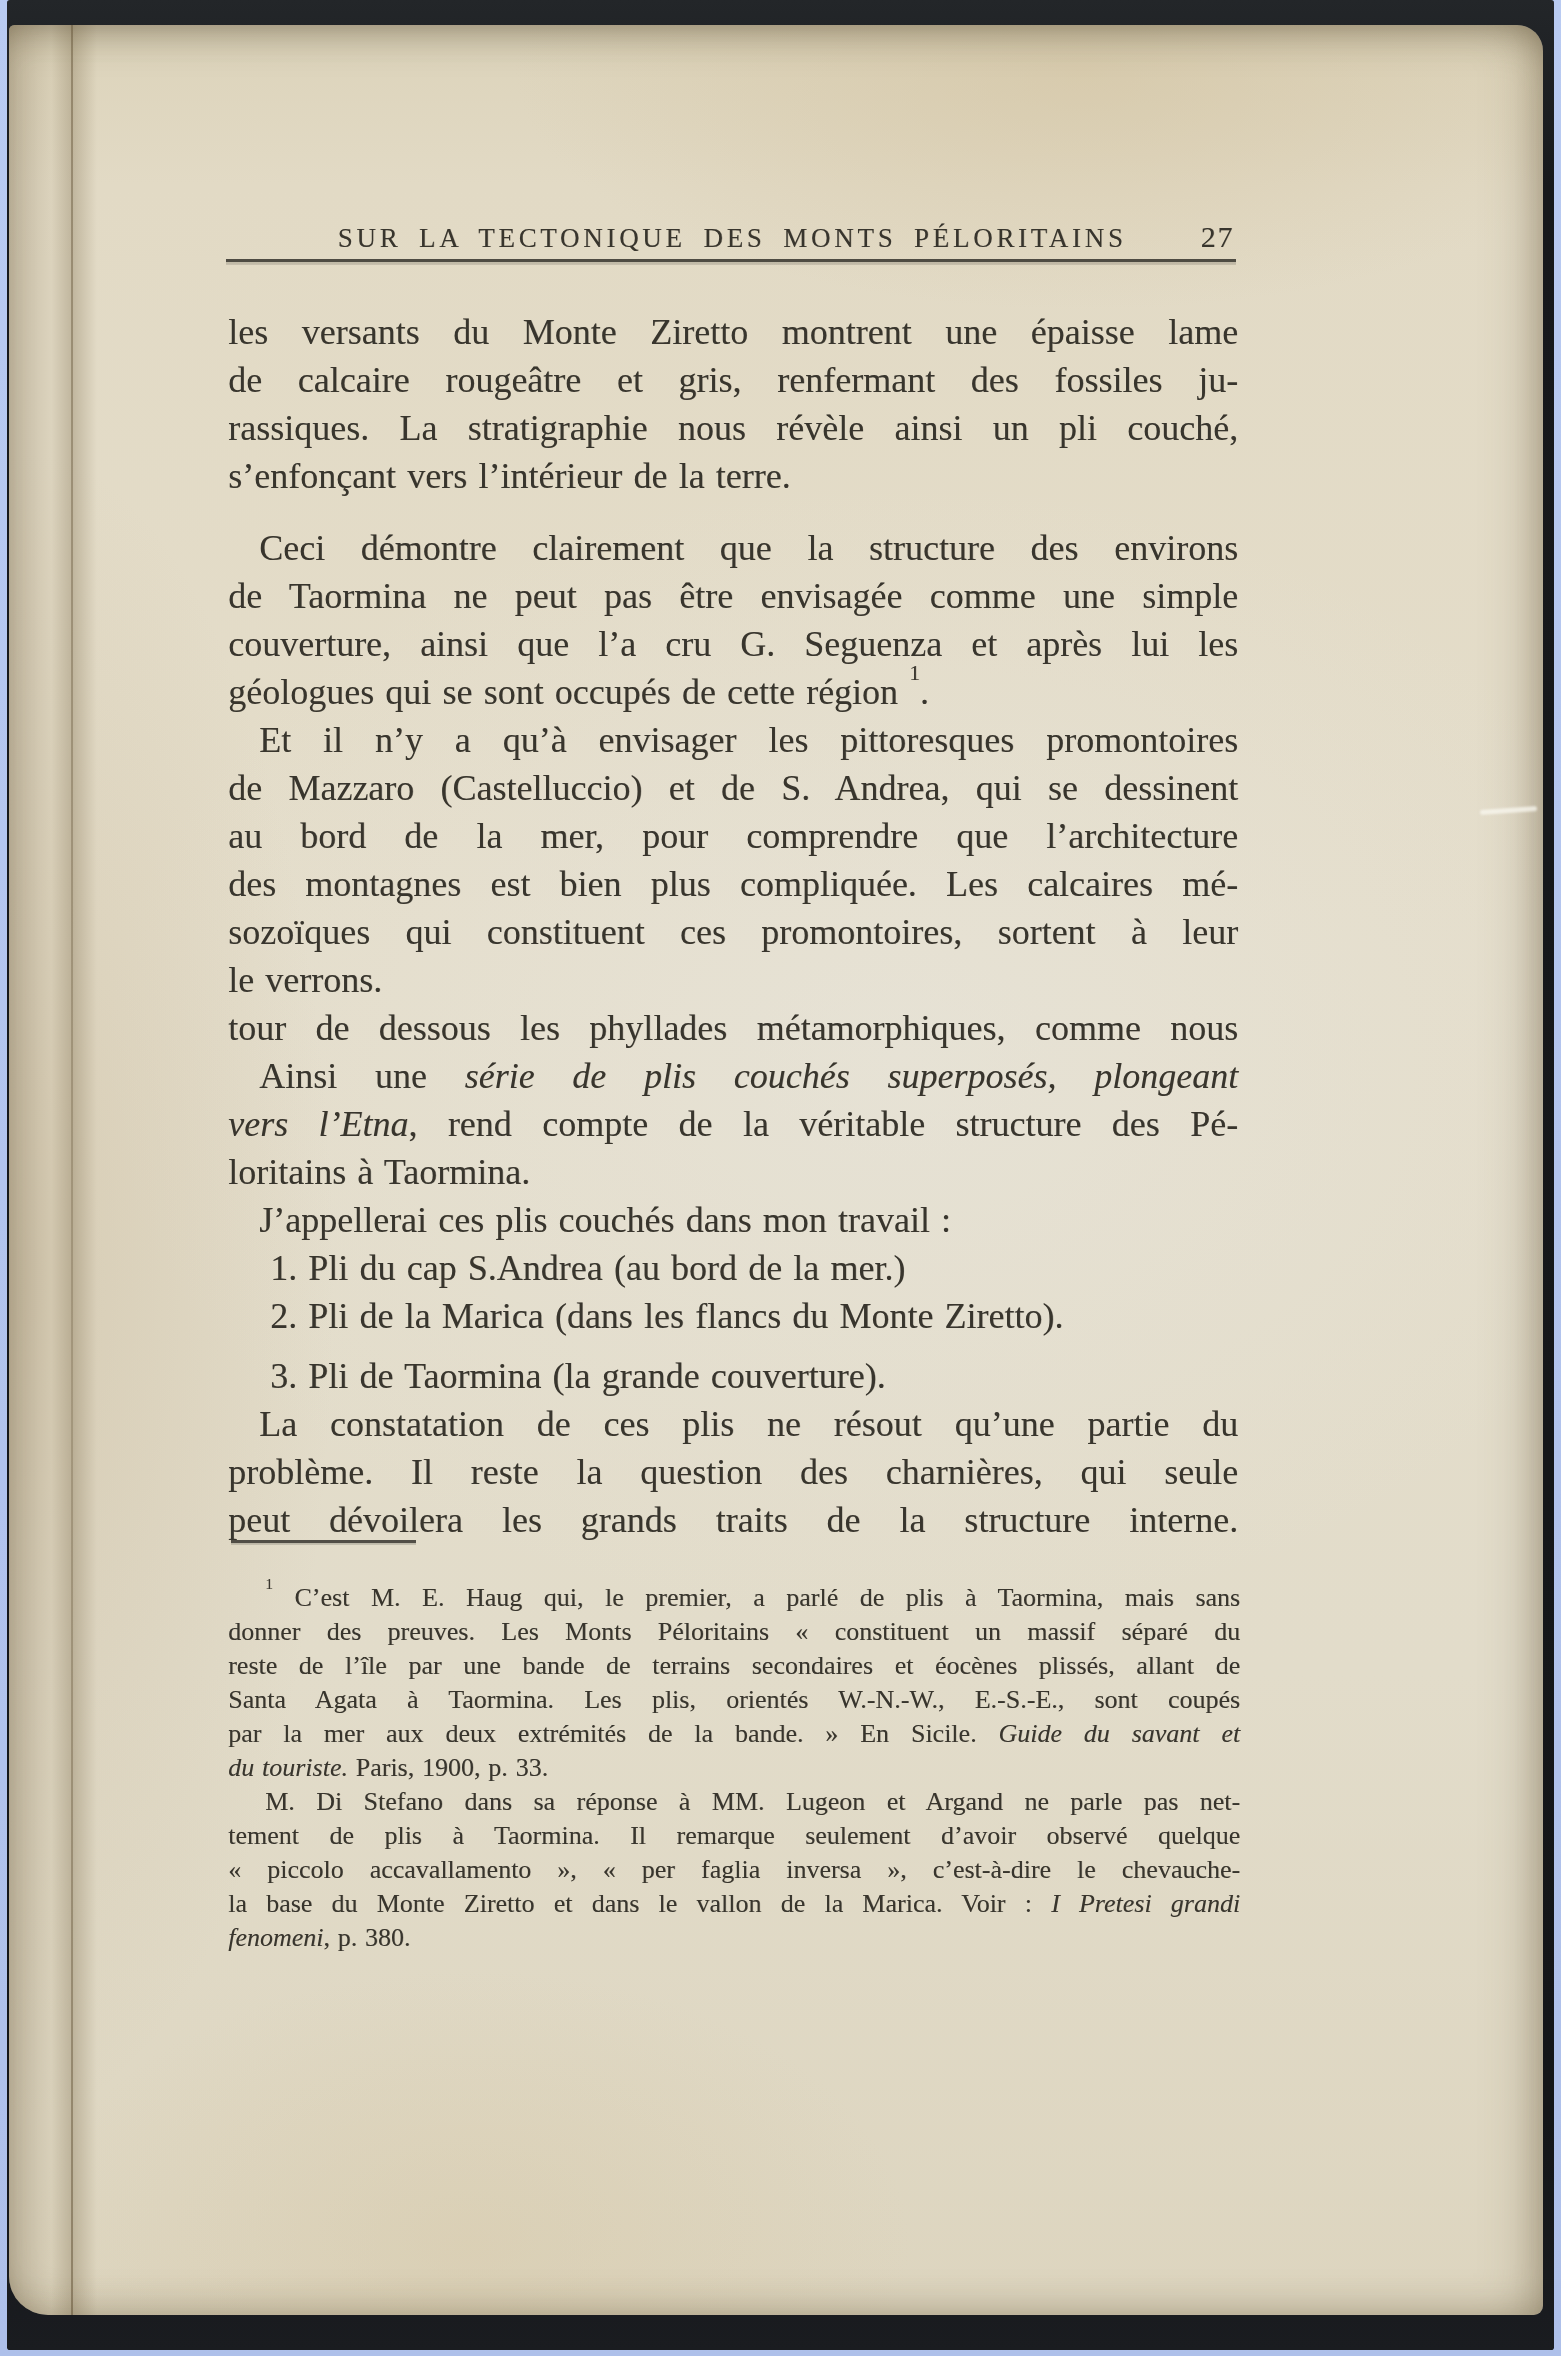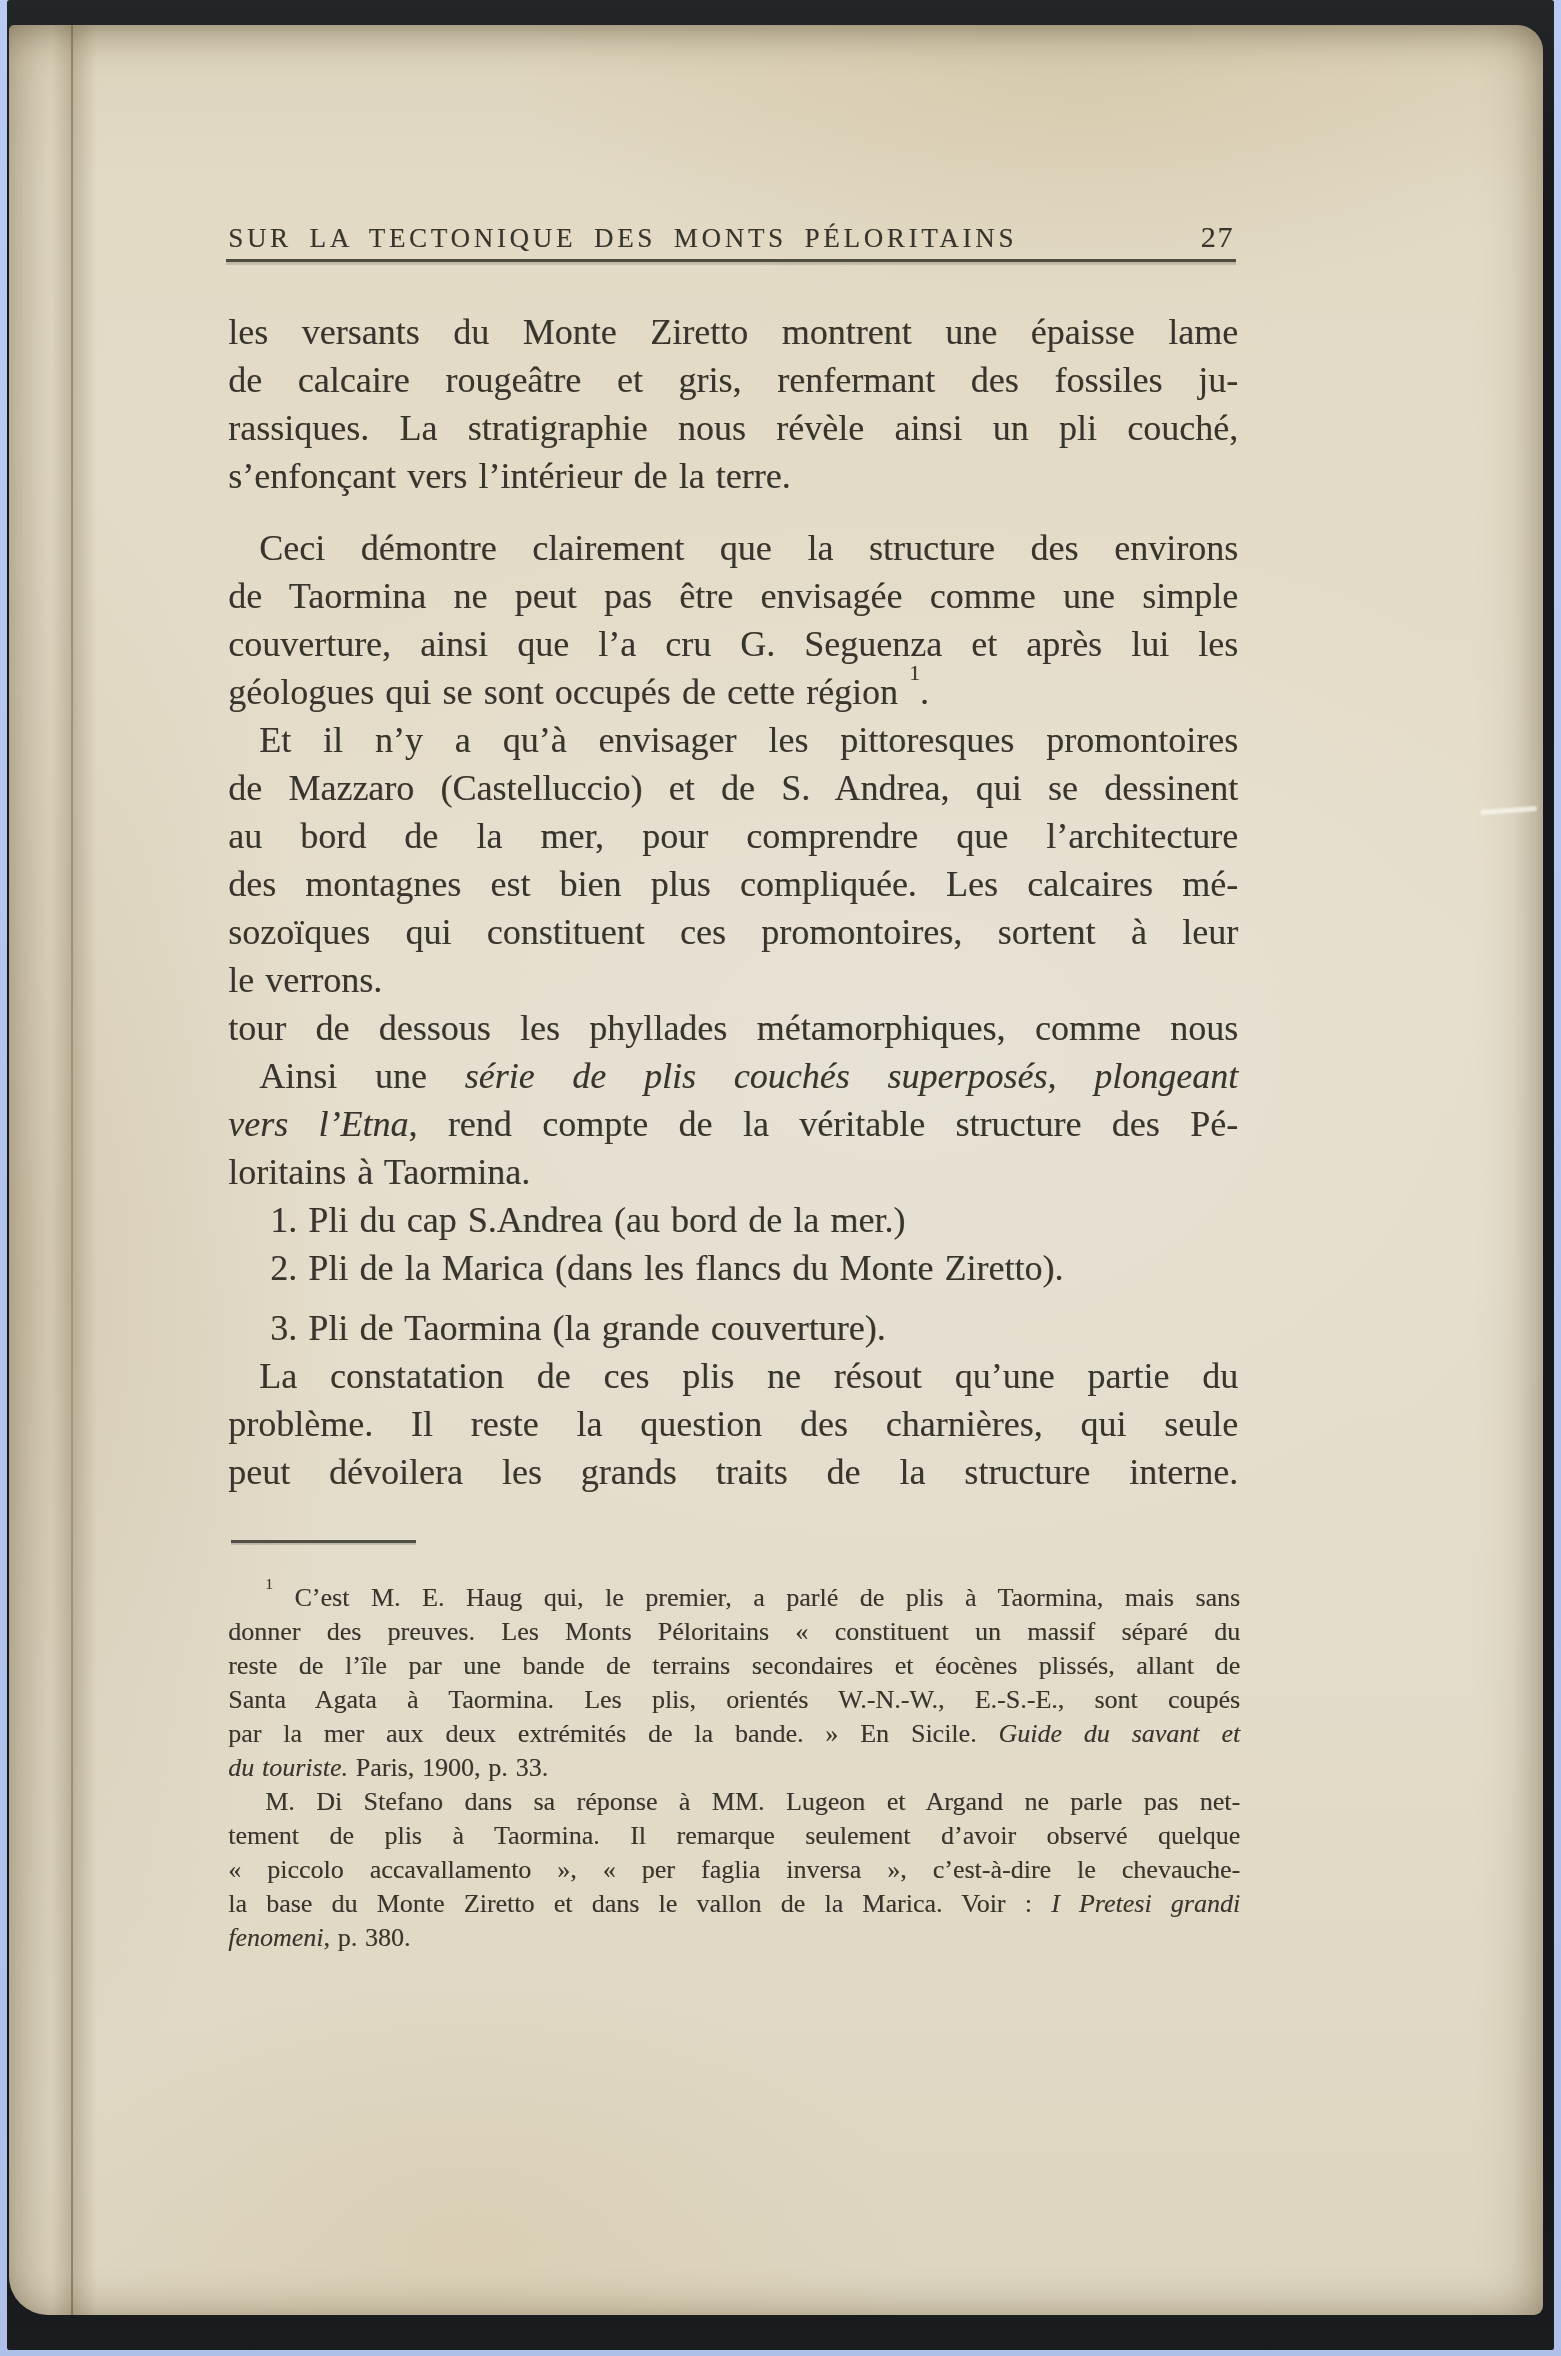--- a/index.html
+++ b/index.html
@@ -35,21 +35,21 @@
       rgba(112,96,64,0.30) 72%, rgba(112,96,64,0.0) 100%);
     border-radius:5.5px 0 0 39px;
   }
   .fold-line{
     position:absolute;left:62px;top:0;bottom:0;width:1.8px;
     background:linear-gradient(180deg, rgba(96,80,52,0.45), rgba(96,80,52,0.25) 60%, rgba(96,80,52,0.5));
   }
   .ink{color:#38352d;text-shadow:0.4px 0.4px 0.6px rgba(56,53,45,0.35);}
   .header{position:absolute;left:219px;top:198px;width:1008px;height:46px;}
   .running-head{
-    display:block;text-align:left;
+    display:block;text-align:center;
     font-size:27px;letter-spacing:3.7px;word-spacing:7.3px;line-height:31px;
   }
   .page-num{
     position:absolute;right:1.8px;top:-3.7px;font-size:30px;letter-spacing:1.8px;line-height:35px;
   }
   .rule{
     position:absolute;left:217px;top:234px;width:1010px;height:2.8px;
     background:#4e4b42;box-shadow:0 2.8px 0 rgba(78,75,66,0.22);
   }
   .body-text{
@@ -103,20 +103,21 @@
         <div class="tline j" style="padding-left: 31px;"><span>Et il n’y a qu’à envisager les pittoresques promontoires</span></div>
         <div class="tline j"><span>de Mazzaro (Castelluccio) et de S. Andrea, qui se dessinent</span></div>
         <div class="tline j"><span>au bord de la mer, pour comprendre que l’architecture</span></div>
         <div class="tline j"><span>des montagnes est bien plus compliquée. Les calcaires mé-</span></div>
         <div class="tline j"><span>sozoïques qui constituent ces promontoires, sortent à leur</span></div>
         <div class="tline l"><span>le verrons.</span></div>
         <div class="tline j"><span>tour de dessous les phyllades métamorphiques, comme nous</span></div>
         <div class="tline j" style="padding-left: 31px;"><span>Ainsi une </span><span class="it">série de plis couchés superposés, plongeant</span></div>
         <div class="tline j"><span class="it">vers l’Etna</span><span>, rend compte de la véritable structure des Pé-</span></div>
         <div class="tline l"><span>loritains à Taormina.</span></div>
+        <div class="tline l" style="padding-left: 31px;"><span>J’appellerai ces plis couchés dans mon travail :</span></div>
         <div class="tline l" style="padding-left: 42px;"><span>1. Pli du cap S.Andrea (au bord de la mer.)</span></div>
         <div class="tline l" style="padding-left: 42px;"><span>2. Pli de la Marica (dans les flancs du Monte Ziretto).</span></div>
         <div class="tline l" style="padding-left: 42px; margin-top: 12px;"><span>3. Pli de Taormina (la grande couverture).</span></div>
         <div class="tline j" style="padding-left: 31px;"><span>La constatation de ces plis ne résout qu’une partie du</span></div>
         <div class="tline j"><span>problème. Il reste la question des charnières, qui seule</span></div>
         <div class="tline j"><span>peut dévoilera les grands traits de la structure interne.</span></div>
       </div>
 
     <div class="footnote-sep"></div>
 

